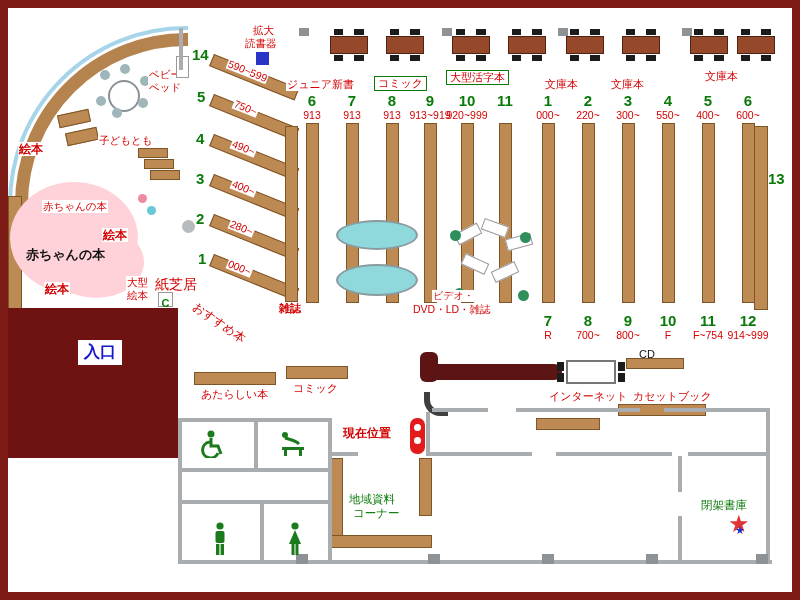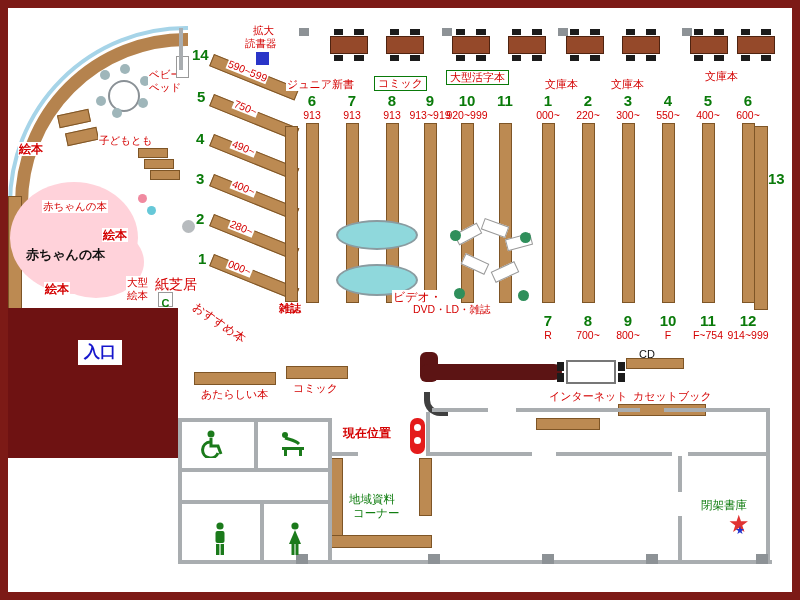--- a/index.html
+++ b/index.html
@@ -233,21 +233,21 @@
 
   <div class="wrack" style="left:455px;top:228px;transform:rotate(-28deg)"></div>
   <div class="wrack" style="left:482px;top:222px;transform:rotate(20deg)"></div>
   <div class="wrack" style="left:506px;top:236px;transform:rotate(-15deg)"></div>
   <div class="wrack" style="left:462px;top:258px;transform:rotate(25deg)"></div>
   <div class="wrack" style="left:492px;top:266px;transform:rotate(-25deg)"></div>
   <div class="dot" style="left:450px;top:230px;width:11px;height:11px;background:#2f8f5b"></div>
   <div class="dot" style="left:520px;top:232px;width:11px;height:11px;background:#2f8f5b"></div>
   <div class="dot" style="left:454px;top:288px;width:11px;height:11px;background:#2f8f5b"></div>
   <div class="dot" style="left:518px;top:290px;width:11px;height:11px;background:#2f8f5b"></div>
-  <span class="lbl" style="left:392px;top:290px;font-size:12px">ビデオ・</span>
+  <span class="lbl" style="left:432px;top:290px;font-size:10px">ビデオ・</span>
   <span class="lbl" style="left:412px;top:303px;font-size:10.5px">DVD・LD・雑誌</span>
 
   <div class="abs" style="left:420px;top:352px;width:18px;height:30px;background:#5c1414;border-radius:6px"></div>
   <div class="abs" style="left:420px;top:364px;width:142px;height:16px;background:#5c1414;border-radius:8px"></div>
   <div class="abs" style="left:424px;top:392px;width:24px;height:24px;border-left:6px solid #3f3f3f;border-bottom:6px solid #3f3f3f;border-bottom-left-radius:16px"></div>
 
   <div class="abs" style="left:566px;top:360px;width:50px;height:24px;background:#fff;border:2px solid #777"></div>
   <div class="bchair" style="left:557px;top:362px"></div>
   <div class="bchair" style="left:557px;top:373px"></div>
   <div class="bchair" style="left:618px;top:362px"></div>

